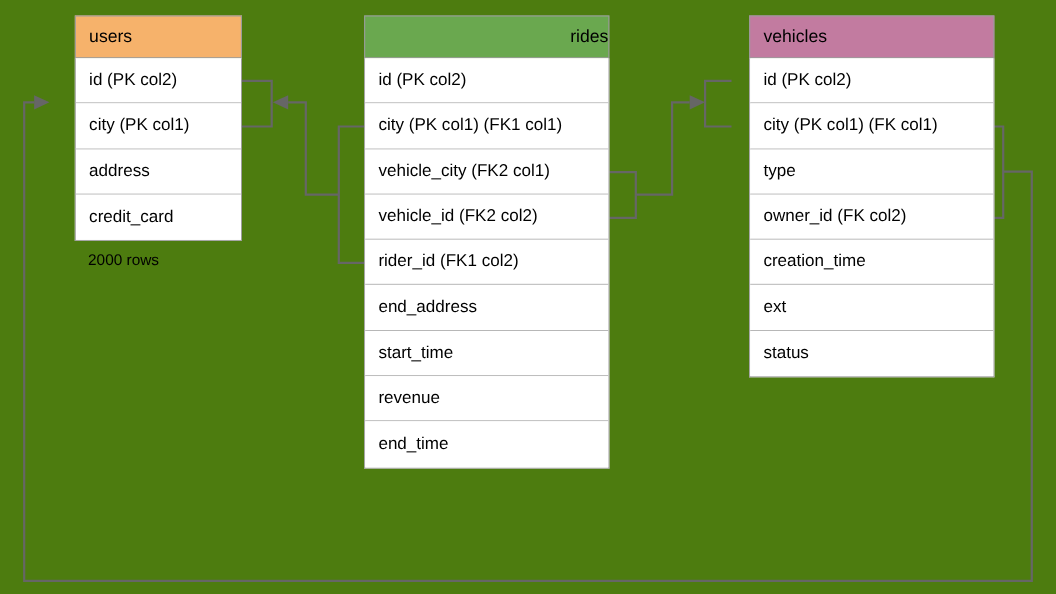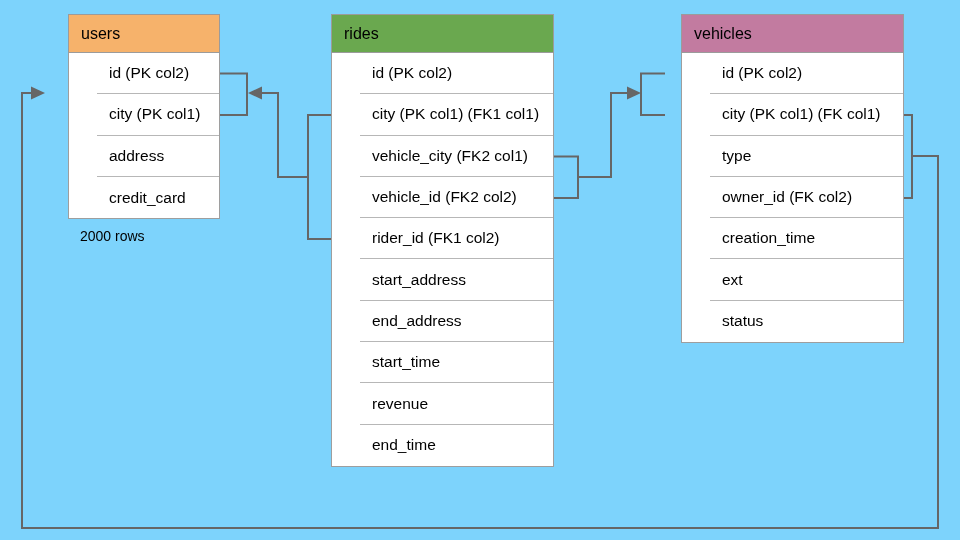--- a/index.html
+++ b/index.html
@@ -1,20 +1,20 @@
 <!DOCTYPE html>
 <html><head>
 <meta charset="utf-8">
 <style>
   html, body { margin: 0; padding: 0; background: #ffffff; }
   .canvas {
     position: relative;
     width: 960px;
     height: 540px;
-    background: #7dd3fc;
+    background: #4d7c0f;
     font-family: "Liberation Sans", sans-serif;
     color: #000000;
     overflow: hidden;
   }
   .connectors {
     position: absolute;
     left: 0; top: 0;
     width: 960px; height: 540px;
   }
   .db-table {
@@ -29,21 +29,20 @@
     align-items: center;
     padding-left: 12px;
     font-size: 16px;
     background: #cccccc;
   }
   .table-body {
     box-sizing: border-box;
     border: 1px solid #9e9e9e;
     border-top: none;
     background: #ffffff;
-    padding-left: 28px;
   }
   .table-row {
     box-sizing: border-box;
     height: 41.3px;
     border-bottom: 1px solid #b7b7b7;
     display: flex;
     align-items: center;
     padding-left: 12px;
     font-size: 15.5px;
     background: #ffffff;
@@ -100,41 +99,38 @@
           <span>address</span>
         </div>
       <div class="table-row">
           <span>credit_card</span>
         </div>
     </div>
     <div class="rows-label">2000 rows</div>
   </div>
 
   <div class="db-table t-rides">
-    <div class="table-header" style="background-color: rgb(106, 168, 79);">
+    <div class="table-header" style="background-color: rgb(106, 168, 79); justify-content: flex-end;">
       <span>rides</span>
     </div>
     <div class="table-body">
       <div class="table-row">
           <span>id (PK col2)</span>
         </div>
       <div class="table-row">
           <span>city (PK col1) (FK1 col1)</span>
         </div>
       <div class="table-row">
           <span>vehicle_city (FK2 col1)</span>
         </div>
       <div class="table-row">
           <span>vehicle_id (FK2 col2)</span>
         </div>
       <div class="table-row">
           <span>rider_id (FK1 col2)</span>
-        </div>
-      <div class="table-row">
-          <span>start_address</span>
         </div>
       <div class="table-row">
           <span>end_address</span>
         </div>
       <div class="table-row">
           <span>start_time</span>
         </div>
       <div class="table-row">
           <span>revenue</span>
         </div>

